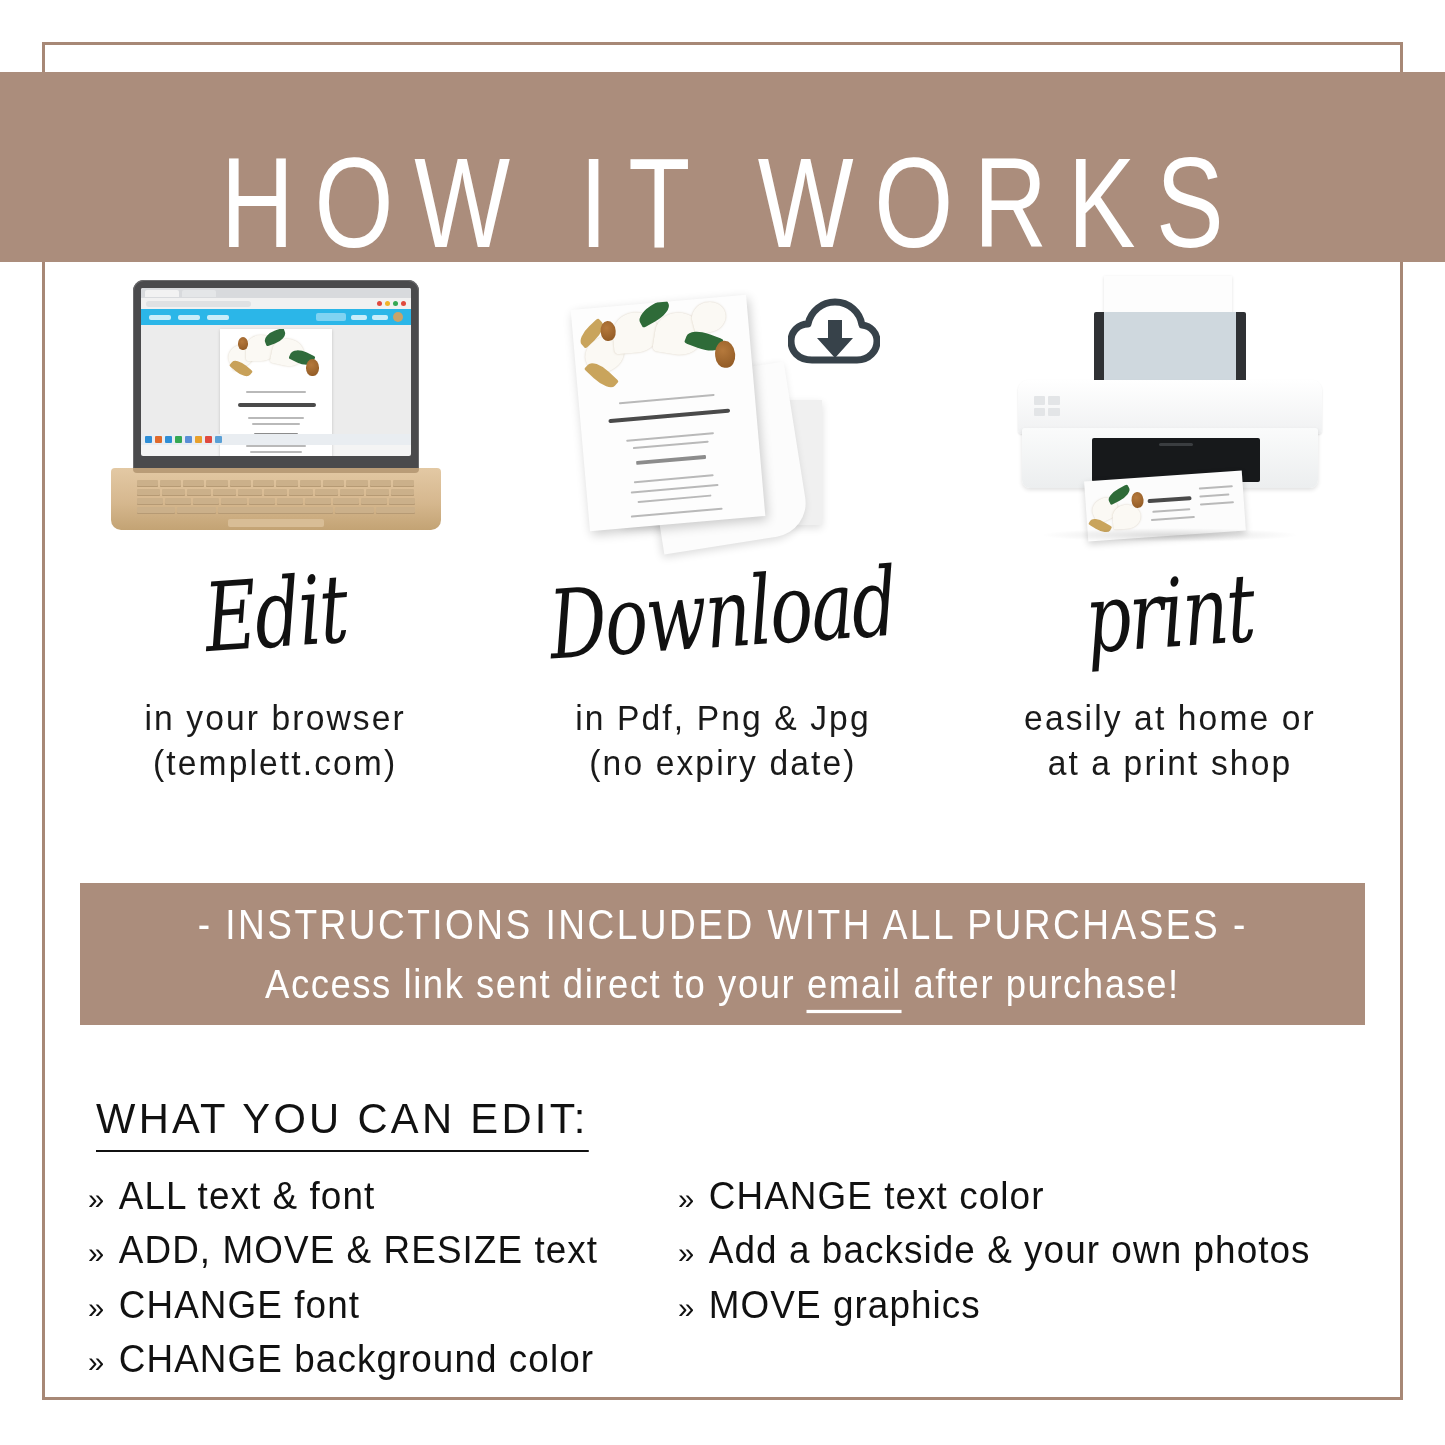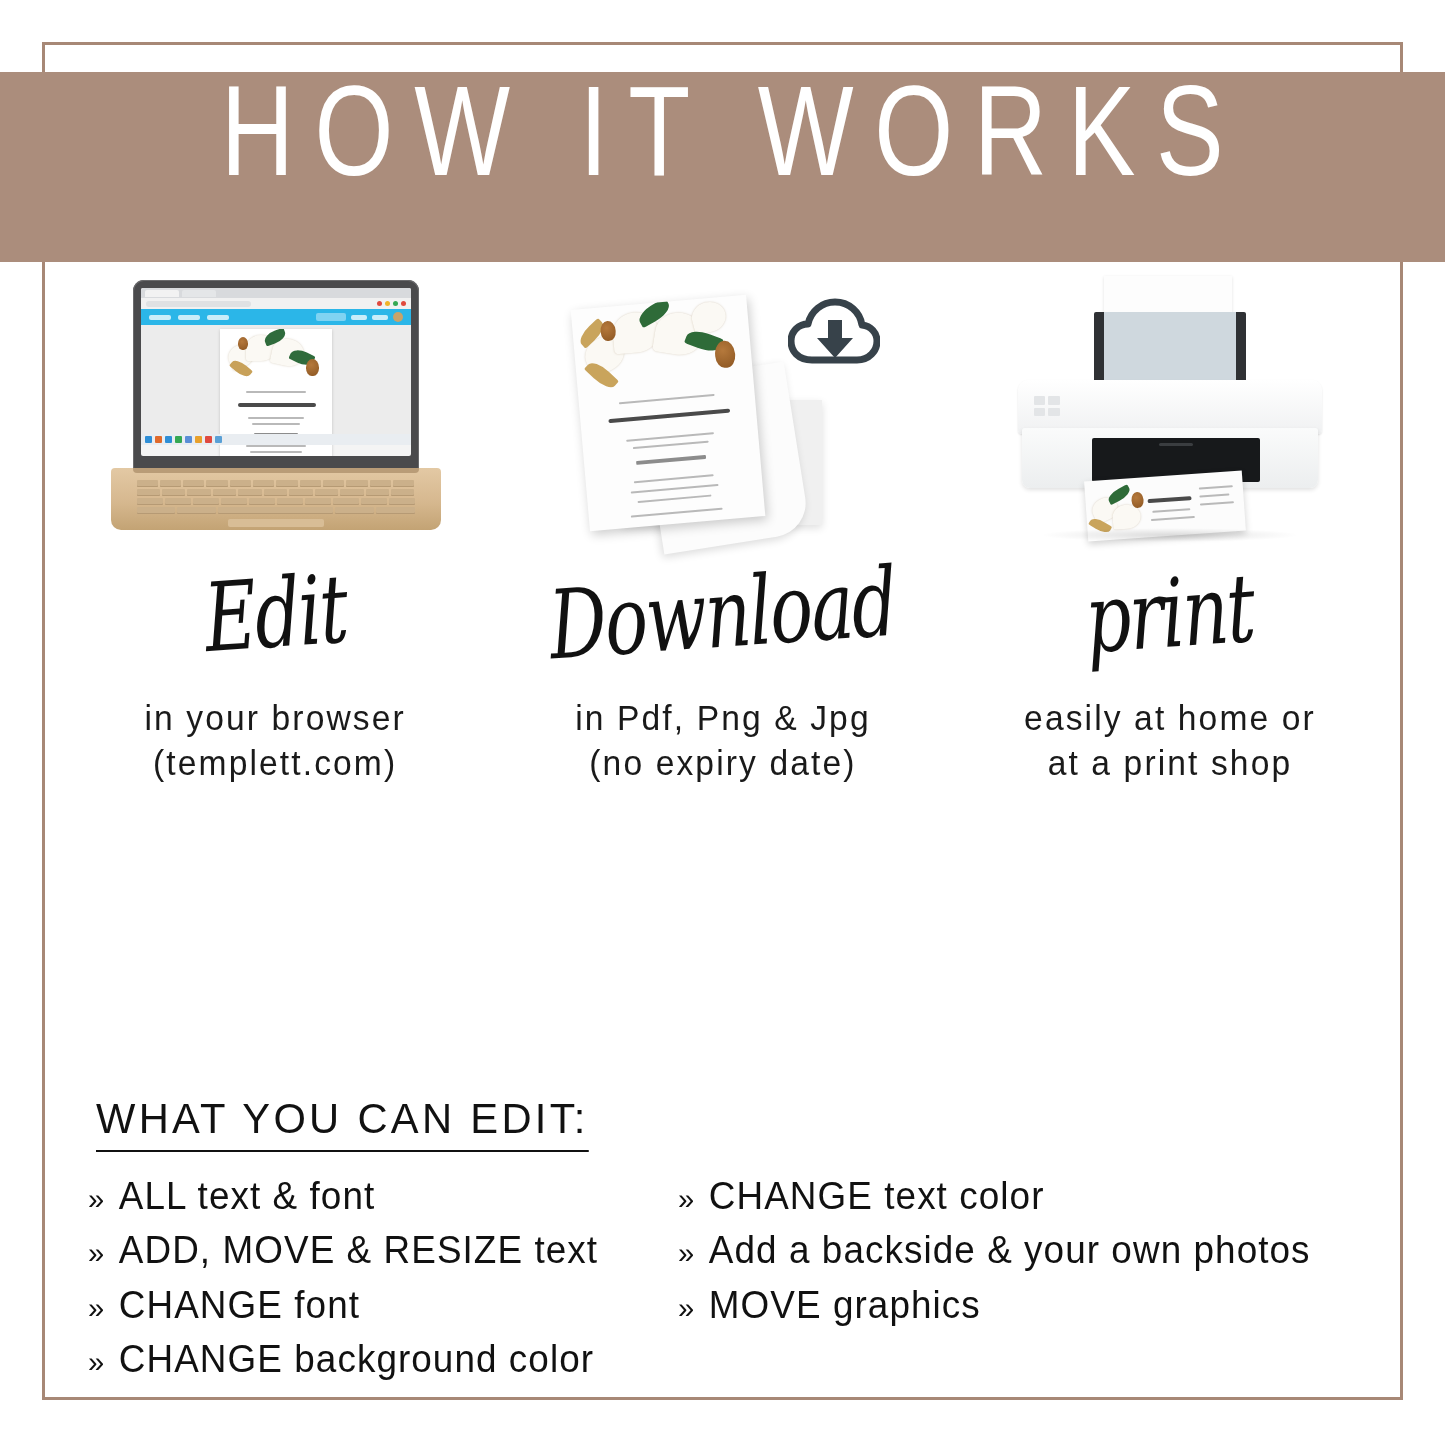--- a/index.html
+++ b/index.html
@@ -20,21 +20,21 @@
     box-sizing:border-box;
     z-index:1;
   }
 
   
   .header-banner{
     position:absolute;
     left:0;top:72px;width:1445px;height:190px;
     background:#AB8D7C;
     z-index:2;
-    display:flex;align-items:flex-start;justify-content:center;
+    display:flex;align-items:flex-end;justify-content:center;
   }
   .header-title{
     color:#ffffff;
     font-family:"Liberation Sans",sans-serif;
     font-size:118px;
     font-weight:300;
     letter-spacing:24px;
     text-indent:24px;
     line-height:1;
     transform:scaleX(0.86) scaleY(1.08);
@@ -439,20 +439,26 @@
         </div>
       </div>
       <div class="step-script">print</div>
       <div class="step-sub">
         <div>easily at home or</div>
         <div>at a print shop</div>
       </div>
     </div>
   </div>
 
+  <div class="instructions">
+    <div class="ins-line1">- INSTRUCTIONS INCLUDED WITH ALL PURCHASES -</div>
+    <div class="ins-line2">
+      <span>Access link sent direct to your </span><span class="u">email</span><span> after purchase!</span>
+    </div>
+  </div>
 
   <div class="edit-head">WHAT YOU CAN EDIT:</div>
 
   <div class="edit-cols">
     <div class="col col-left">
       <div class="eitem">
         <span class="mk">»</span>
         <span>ALL text &amp; font</span>
       </div>
       <div class="eitem">

